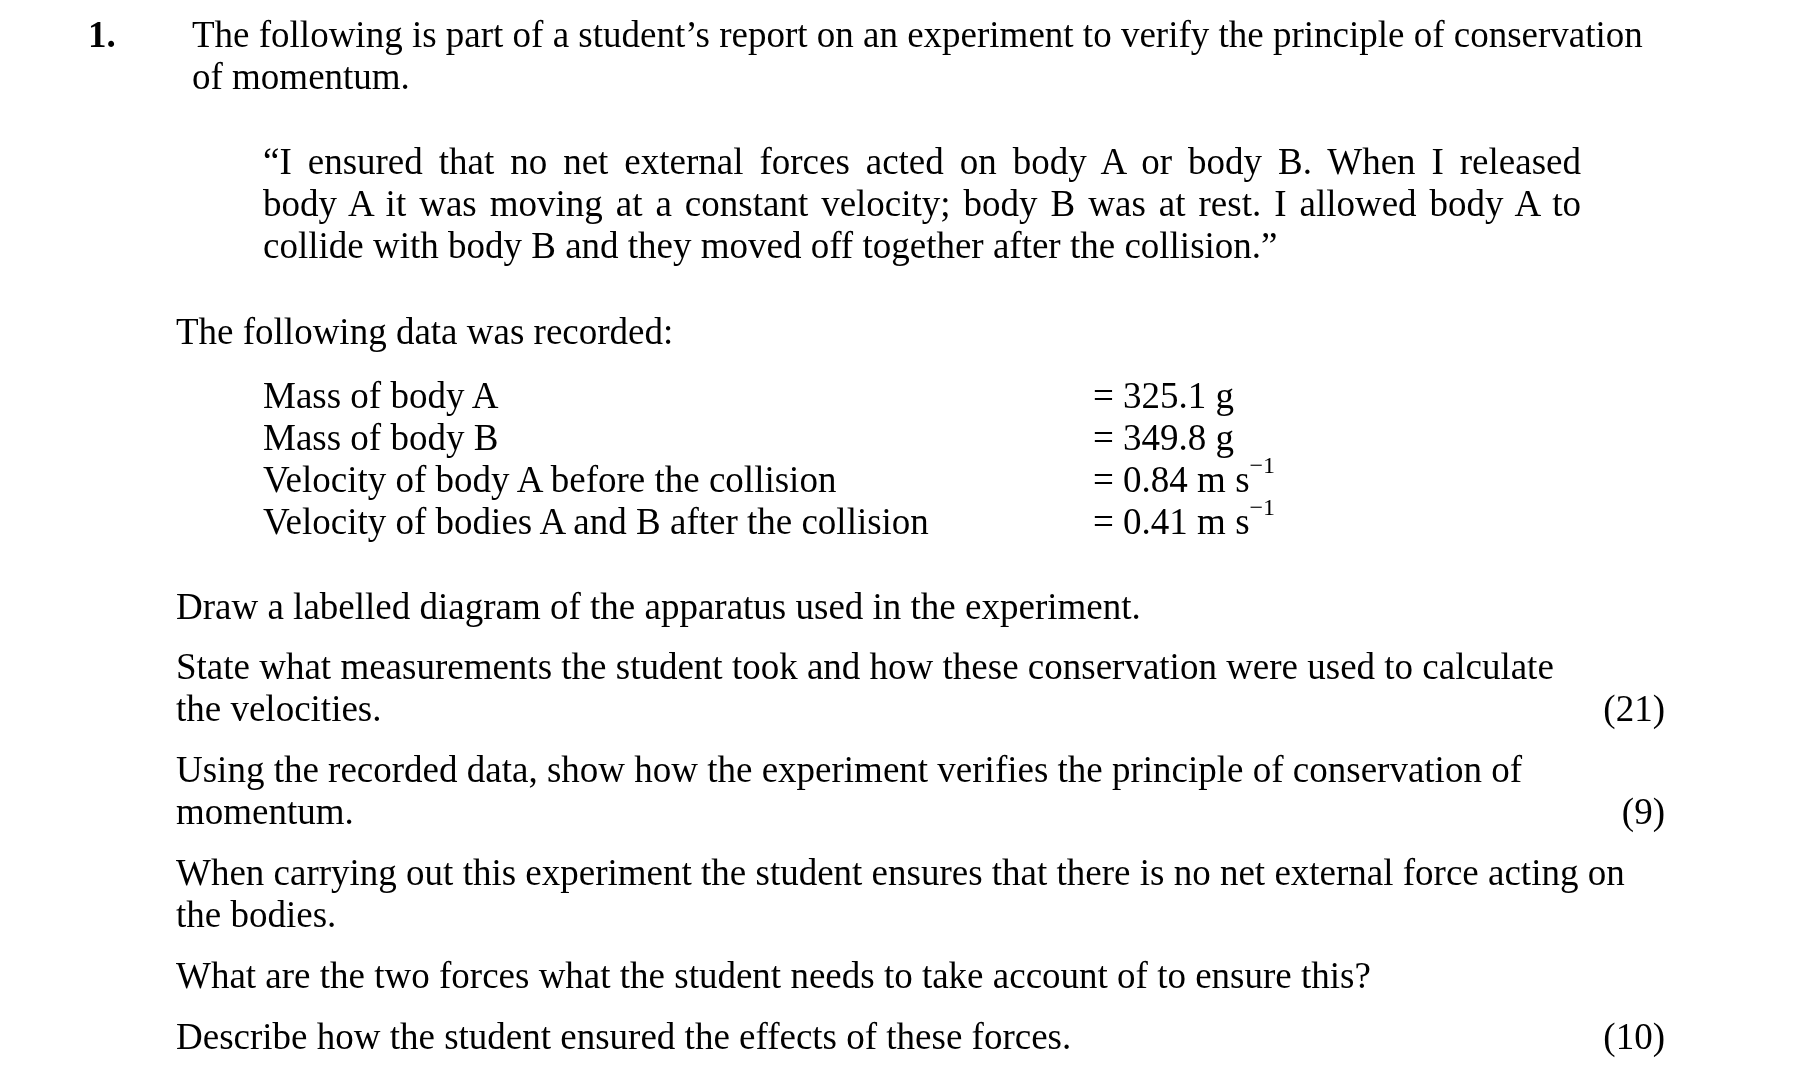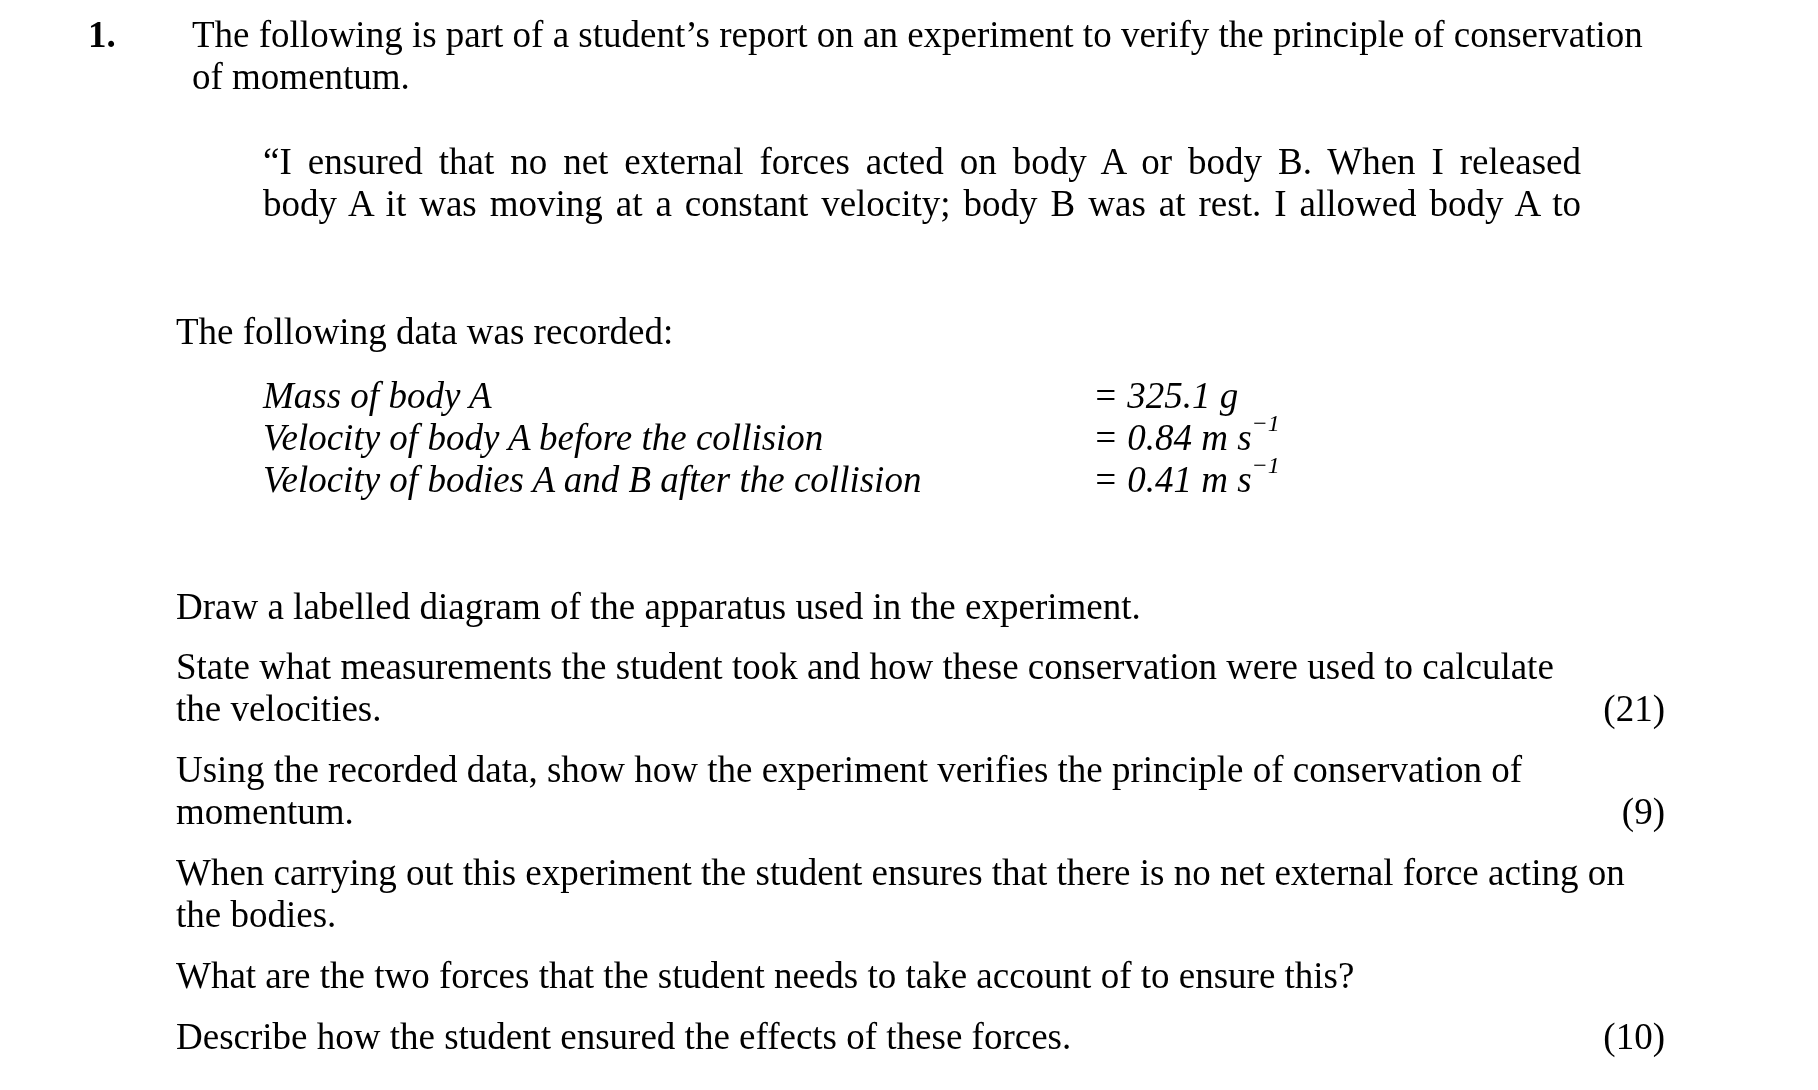--- a/index.html
+++ b/index.html
@@ -42,21 +42,20 @@
     top: 311px;
   }
   .data-table {
     left: 263px;
     top: 375px;
     width: 1200px;
   }
   .data-row {
     position: relative;
     height: 42px;
-    font-style: italic;
   }
   .data-label {
     position: absolute;
     left: 0;
     top: 0;
   }
   .data-value {
     position: absolute;
     left: 830px;
     top: 0;
@@ -84,28 +83,33 @@
 <div class="abs qnum">1.</div>
 
 <div class="abs intro">
   <span class="para-line">The following is part of a student’s report on an experiment to verify the principle of conservation</span>
   <span class="para-line">of momentum.</span>
 </div>
 
 <div class="abs quote">
   <span class="line">“I ensured that no net external forces acted on body A or body B. When I released</span>
   <span class="line">body A it was moving at a constant velocity; body B was at rest. I allowed body A to</span>
+  <span class="line last">collide with body B and they moved off together after the collision.”</span>
 </div>
 
 <div class="abs recorded">The following data was recorded:</div>
 
 <div class="abs data-table">
   <div class="data-row">
     <span class="data-label">Mass of body A</span>
     <span class="data-value"><span>= 325.1 g</span><sup></sup></span>
+  </div>
+  <div class="data-row">
+    <span class="data-label">Mass of body B</span>
+    <span class="data-value"><span>= 349.8 g</span><sup></sup></span>
   </div>
   <div class="data-row">
     <span class="data-label">Velocity of body A before the collision</span>
     <span class="data-value"><span>= 0.84 m s</span><sup>−1</sup></span>
   </div>
   <div class="data-row">
     <span class="data-label">Velocity of bodies A and B after the collision</span>
     <span class="data-value"><span>= 0.41 m s</span><sup>−1</sup></span>
   </div>
 </div>
@@ -123,18 +127,18 @@
   <span class="para-line">Using the recorded data, show how the experiment verifies the principle of conservation of</span>
   <span class="para-line"><span>momentum.</span><span class="mark">(9)</span></span>
 </div>
 
 <div class="abs para" style="top:852px;">
   <span class="para-line">When carrying out this experiment the student ensures that there is no net external force acting on</span>
   <span class="para-line">the bodies.</span>
 </div>
 
 <div class="abs para" style="top:955px;">
-  <span class="para-line">What are the two forces that the student needs to take account of to ensure this?</span>
+  <span class="para-line">What are the two forces what the student needs to take account of to ensure this?</span>
 </div>
 
 <div class="abs para" style="top:1016px;">
   <span class="para-line"><span>Describe how the student ensured the effects of these forces.</span><span class="mark">(10)</span></span>
 </div>
 
 </body></html>

